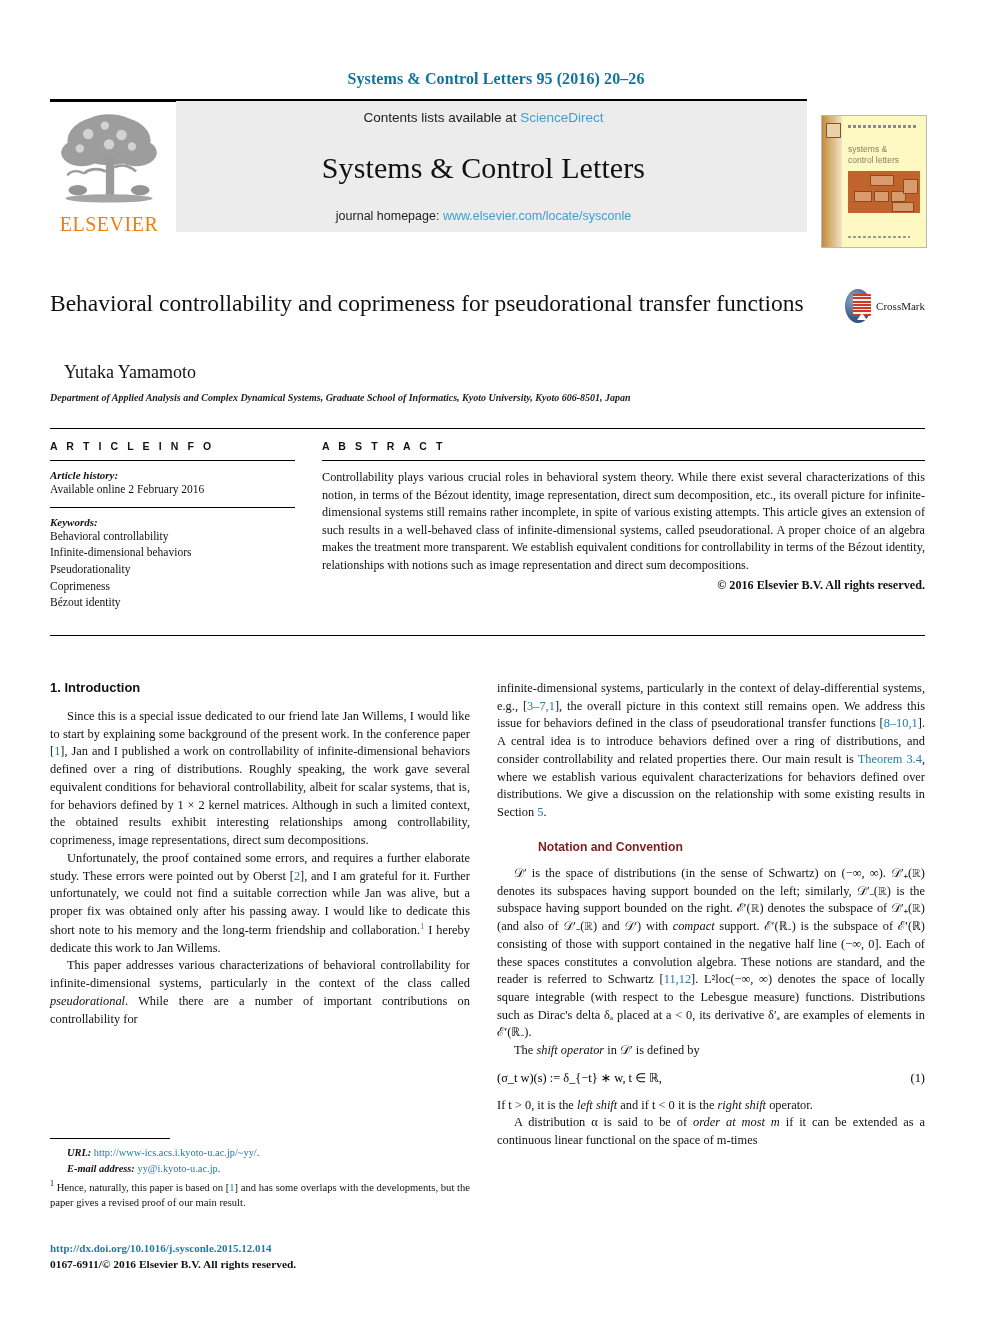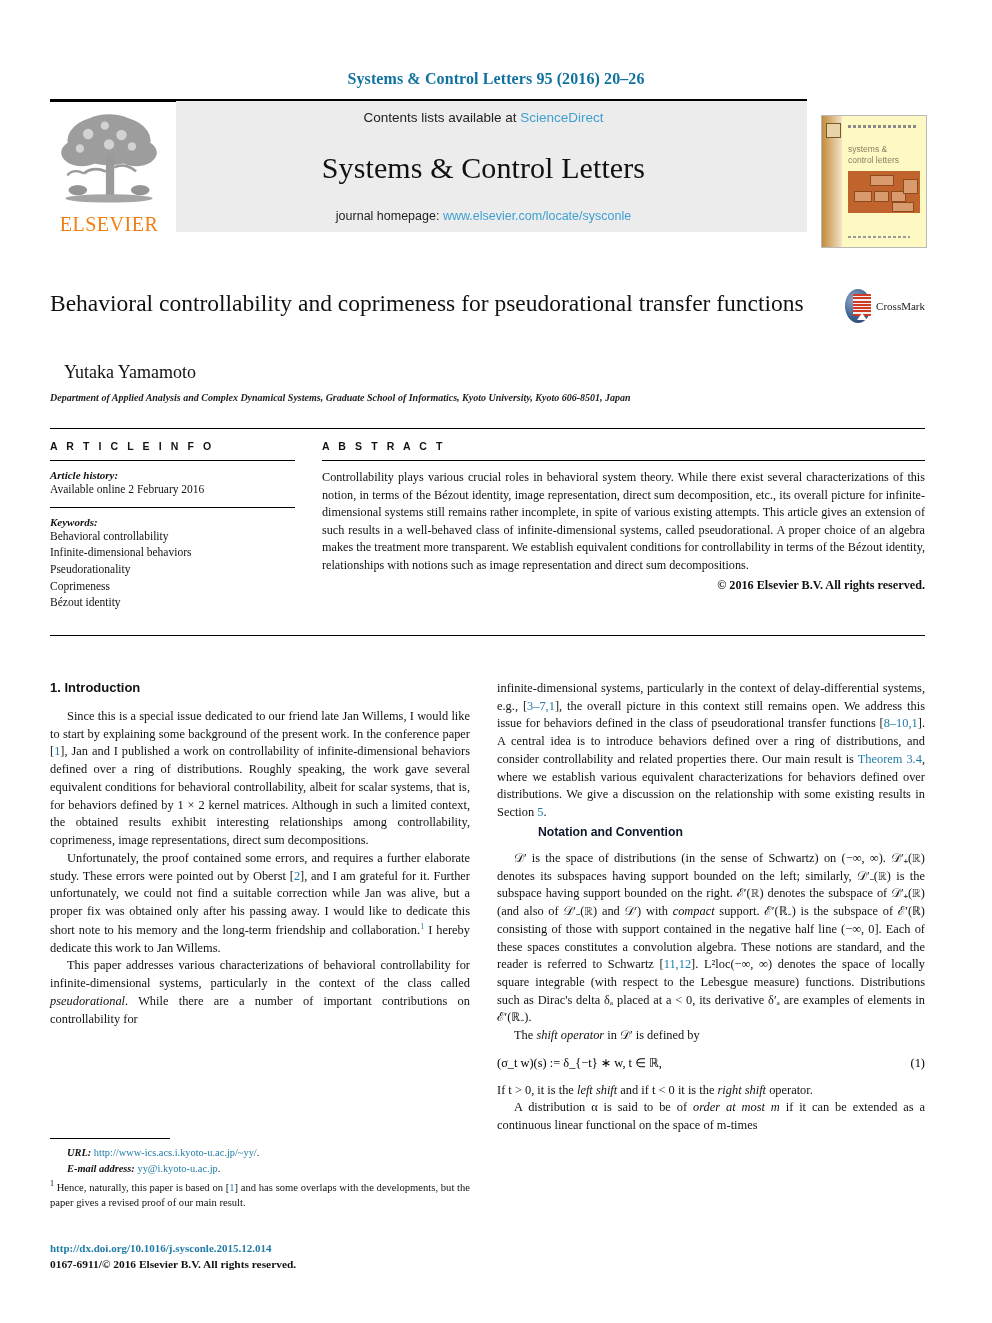--- a/index.html
+++ b/index.html
@@ -111,21 +111,21 @@
 
   .rule-abs-bottom{position:absolute;left:50px;top:635px;width:875px;height:1.2px;background:#000;}
 
   
   .body-left{position:absolute;left:50px;top:680px;width:420px;}
   .body-right{position:absolute;left:497px;top:680px;width:428px;}
 
   h2.num{font-family:"Liberation Sans",sans-serif;font-size:13px;font-weight:bold;
          color:#111;margin:0 0 13px 0;}
   h3.plain{font-family:"Liberation Sans",sans-serif;font-size:12.2px;font-weight:bold;
-         color:#0f172a;margin:3px 0 11px 0;padding-left:41px;}
+         color:#7f1d1d;margin:18px 0 11px 0;padding-left:41px;}
   p.b{font-size:12.4px;line-height:1.43;text-align:justify;margin:0;color:#111;
       text-indent:17px;}
   p.b.noind{text-indent:0;}
   .eq{font-size:12.4px;margin:9px 0 9px 0;position:relative;line-height:1.5;}
   .eq .tag{position:absolute;right:0;top:0;}
   i{font-style:italic;}
   sup.fn{font-size:8px;vertical-align:super;color:#1f7ba6;}
 
   
   .fn-rule{position:absolute;left:50px;top:1138px;width:120px;height:1.4px;background:#000;}

